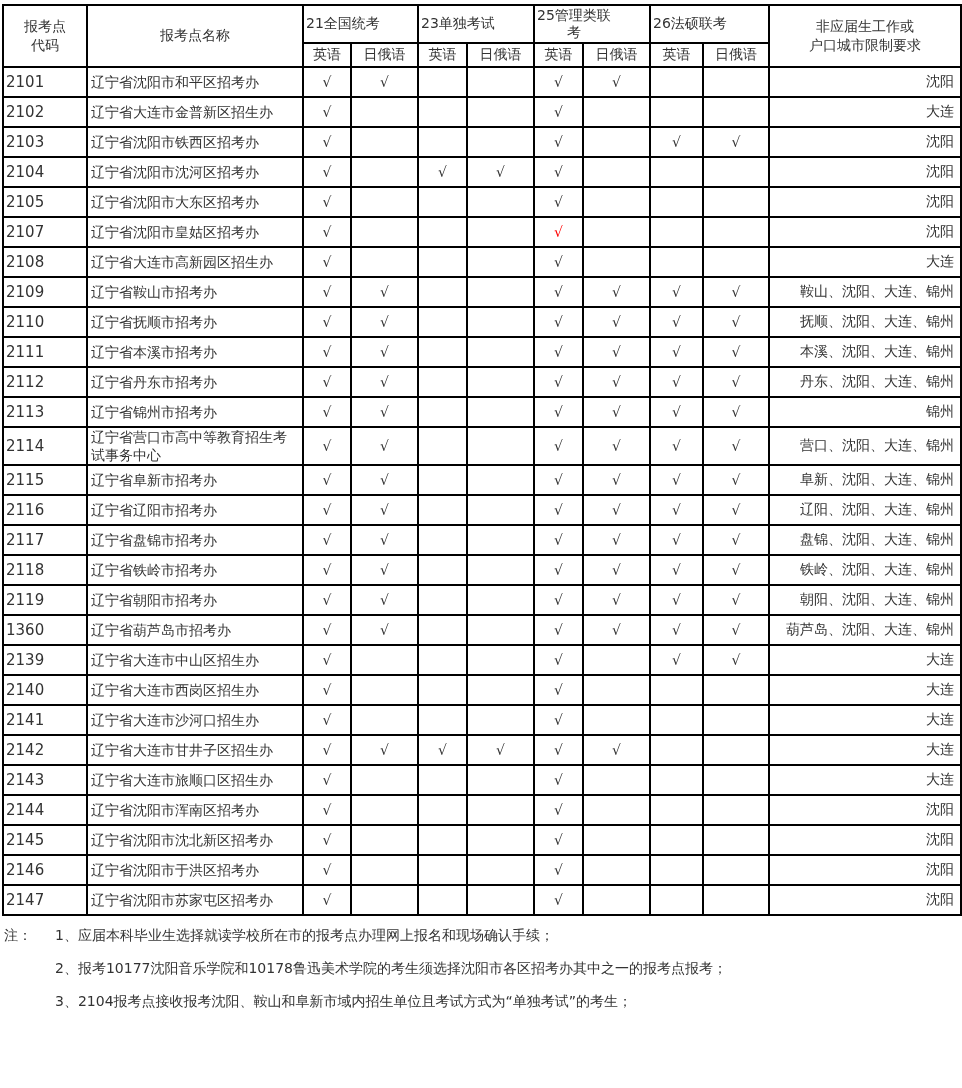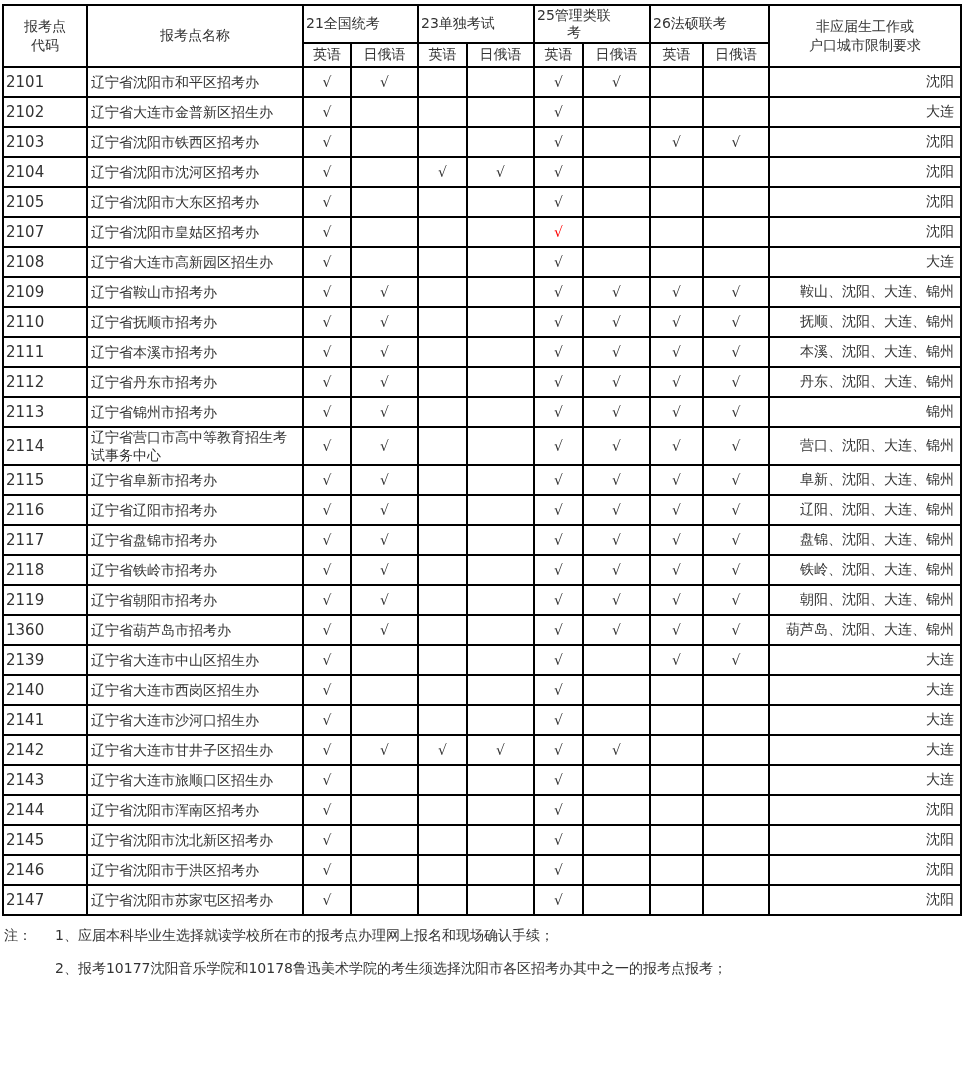--- a/index.html
+++ b/index.html
@@ -478,16 +478,17 @@
           <td class="city">沈阳</td>
         </tr>
       </tbody>
   </table>
 
   <div class="notes">
     <div class="notes-label">注：</div>
     <div class="notes-items">
       <div class="note-item">1、应届本科毕业生选择就读学校所在市的报考点办理网上报名和现场确认手续；</div>
       <div class="note-item">2、报考10177沈阳音乐学院和10178鲁迅美术学院的考生须选择沈阳市各区招考办其中之一的报考点报考；</div>
+      <div class="note-item">3、2104报考点接收报考沈阳、鞍山和阜新市域内招生单位且考试方式为“单独考试”的考生；</div>
     </div>
   </div>
 
 </div>
 
 </body></html>

